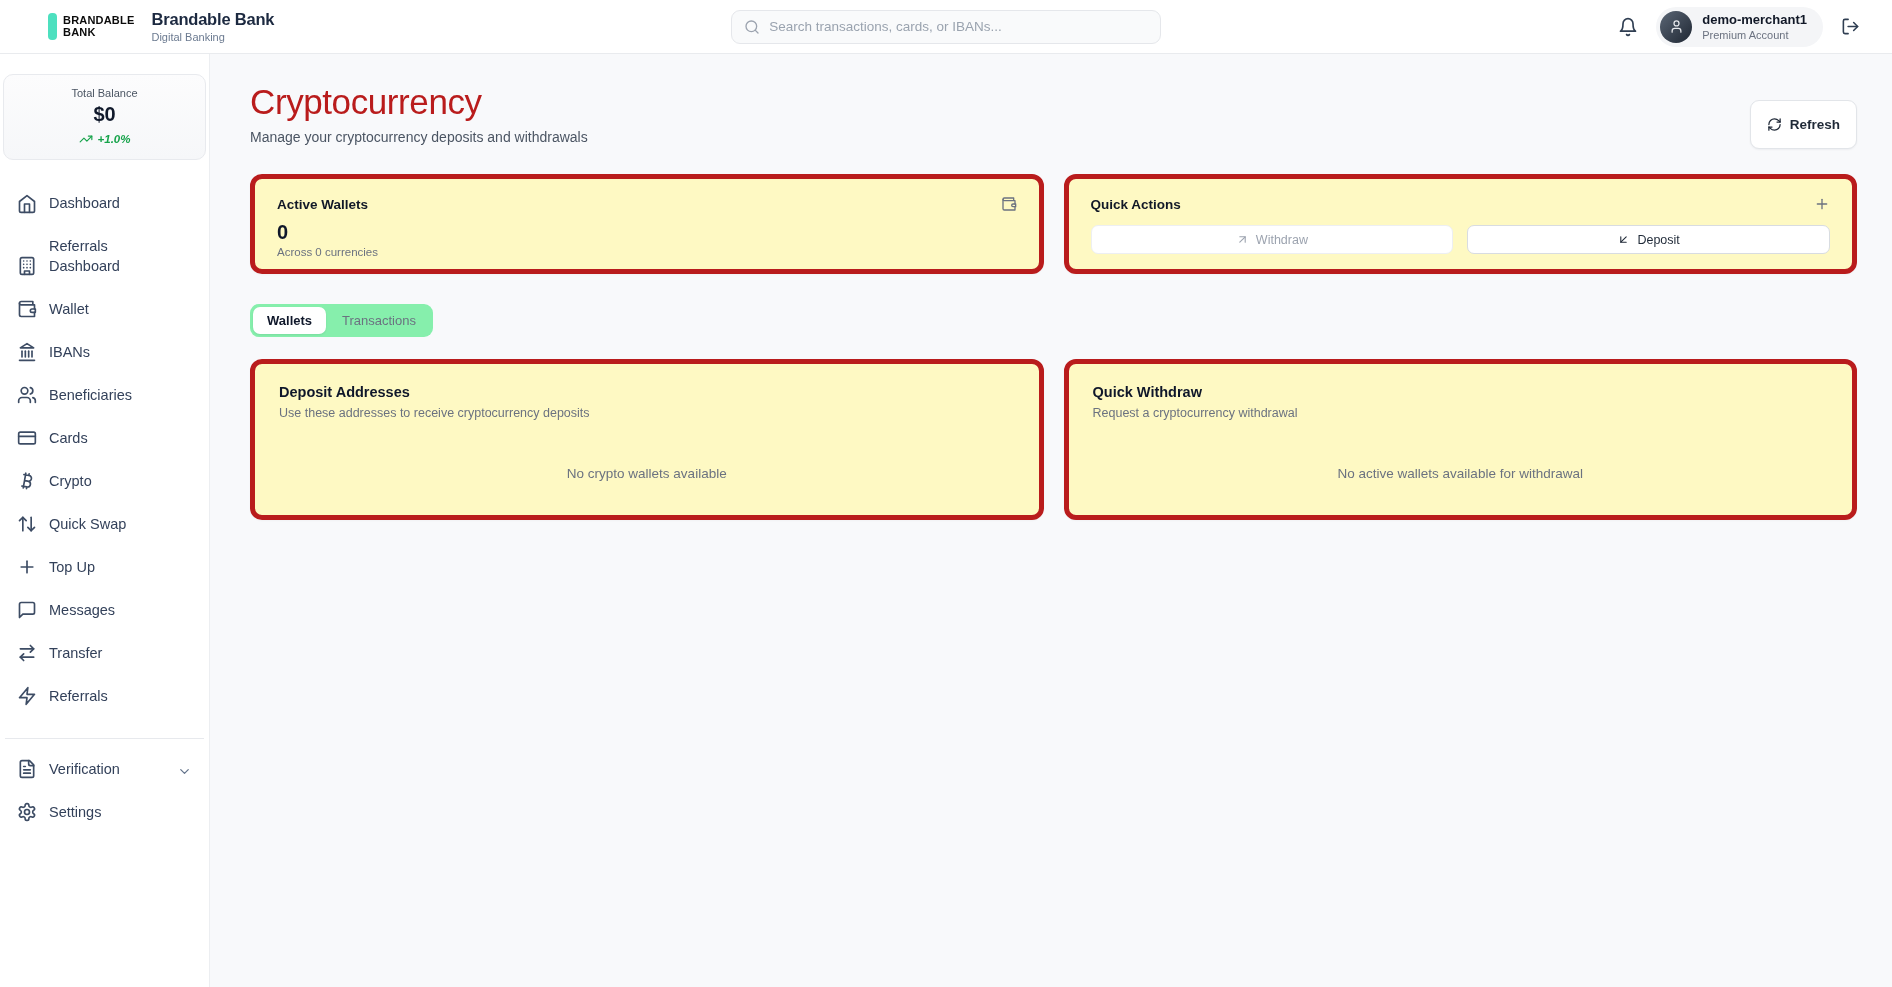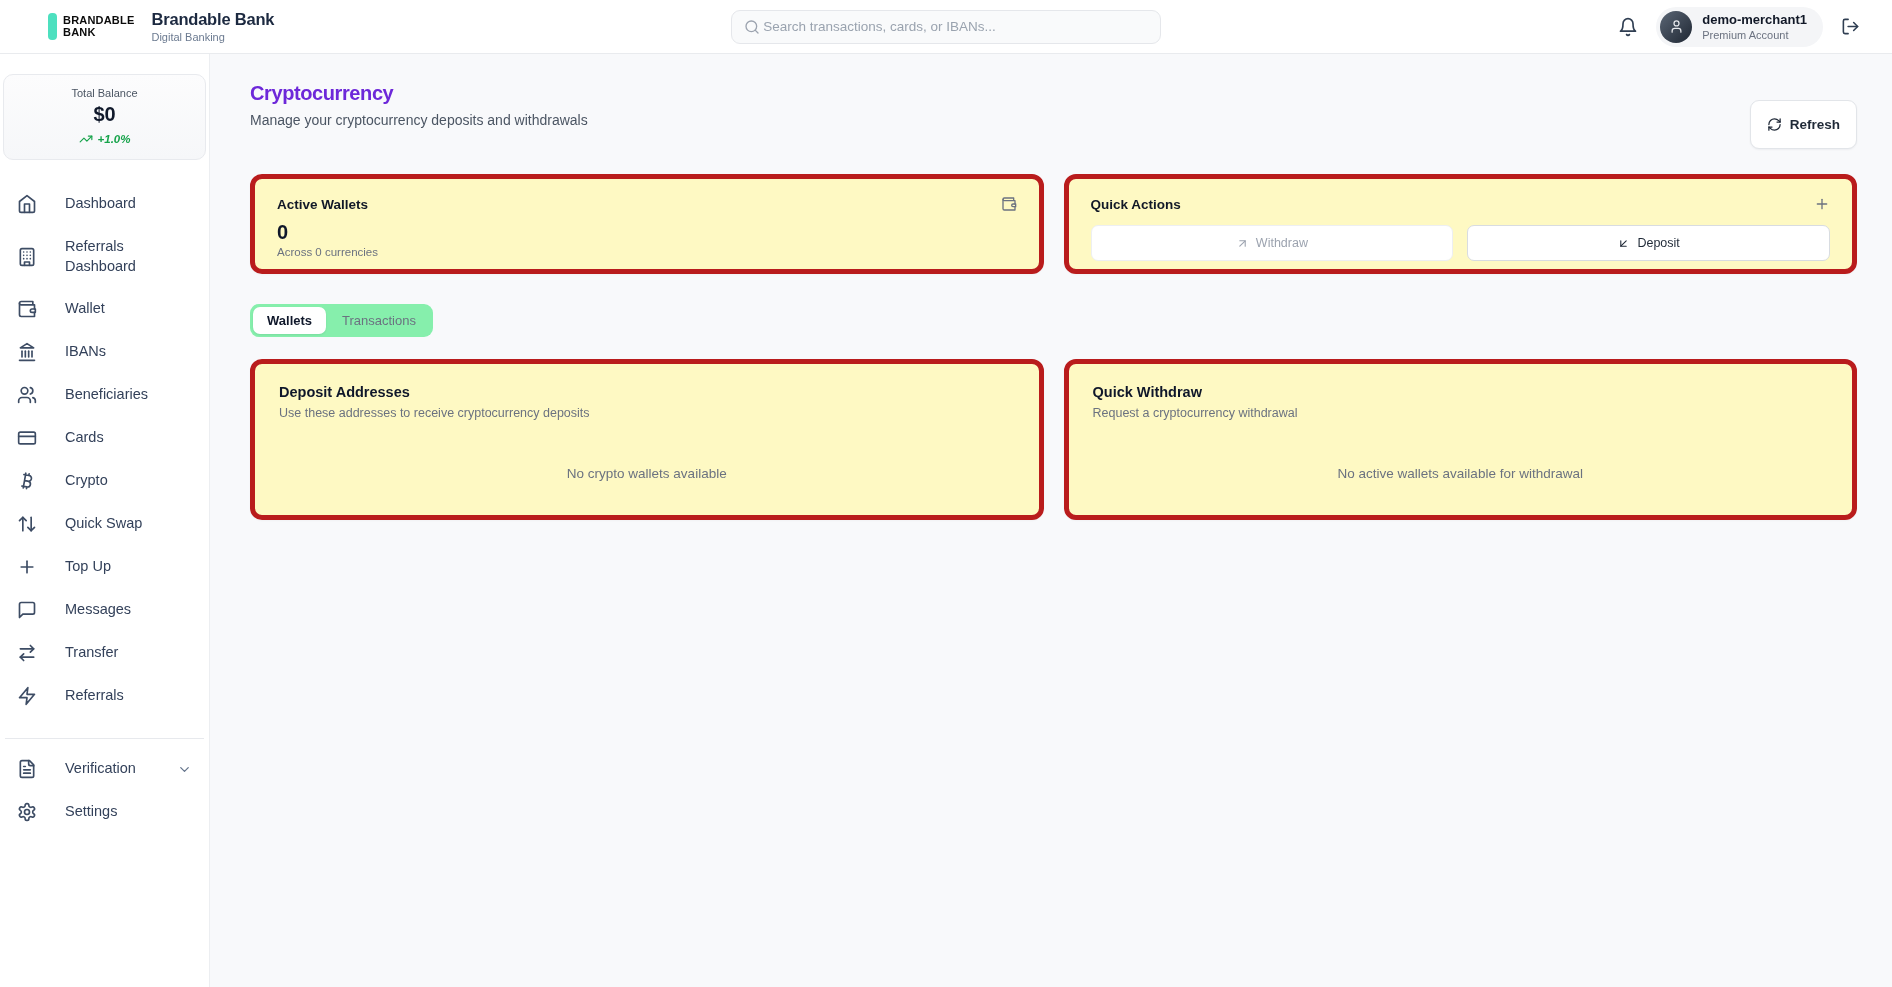--- a/index.html
+++ b/index.html
@@ -20,21 +20,21 @@
   .brand { display:flex; align-items:center; }
   .brand-bar { width:9px; height:27px; border-radius:4px; background:#4de0bf; }
   .brand-caps { margin-left:6px; font-size:11px; line-height:1.08; font-weight:800; letter-spacing:.2px; color:#0b0b0b; }
   .brand-text { margin-left:17px; }
   .brand-name { font-size:16.5px; font-weight:800; color:#1c2940; letter-spacing:-.2px; }
   .brand-tagline { font-size:11px; color:#6b7a90; margin-top:2px; }
 
   .header-center { flex:1; display:flex; justify-content:center; }
   .search-box {
     width:430px; height:34px; background:#f9fafb; border:1px solid #e5e7eb; border-radius:9px;
-    display:flex; align-items:center; padding:0 12px; gap:3px; color:#9ca3af;
+    display:flex; align-items:center; padding:0 12px; gap:9px; color:#9ca3af;
   }
   .search-box .icon { width:16px; height:16px; }
   .search-box input {
     flex:1; border:none; outline:none; background:transparent; font-size:13.5px;
     font-family:"Liberation Sans", sans-serif; color:#374151;
   }
   .search-box input::placeholder { color:#9aa3af; }
 
   .header-right { display:flex; align-items:center; gap:18px; }
   .bell-btn { width:20px; height:20px; color:#2f3e52; cursor:pointer; background:none; border:none; }
@@ -68,32 +68,32 @@
   .balance-label { font-size:11px; color:#4b5563; }
   .balance-amount { font-size:20px; font-weight:800; color:#10192b; margin-top:4px; }
   .balance-change {
     margin-top:6px; font-size:11.5px; font-weight:600; color:#16a34a;
     display:flex; align-items:center; justify-content:center; gap:5px;font-style:italic;
   }
   .balance-change .icon { width:14px; height:14px; }
 
   .nav { margin-top:24px; }
   .nav-item {
-    display:flex; align-items:center; gap:28px; padding:10px 14px; margin-bottom:3px;
+    display:flex; align-items:flex-end; gap:12px; padding:10px 14px; margin-bottom:3px;
     border-radius:8px; color:#33415a; font-size:14.5px; line-height:1.35; cursor:pointer;
   }
   .nav-item .icon { width:20px; height:20px; color:#3d4c64; }
   .nav-item .chev { width:15px; height:15px; margin-left:auto; color:#64748b; }
   .nav-label { flex:0 1 auto; max-width:122px; }
   .nav-divider { height:1px; background:#e7e9ed; margin:22px 2px 10px; }
 
   
   .main { flex:1; padding:28px 35px 0 40px; overflow:hidden; }
   .page-head { display:flex; justify-content:space-between; align-items:flex-start; }
-  .page-title { font-size:20px; font-weight:700; color:#6d28d9; letter-spacing:-.4px; }
+  .page-title { font-size:35px; font-weight:400; color:#b91c1c; letter-spacing:-.4px; }
   .page-subtitle { font-size:14px; color:#4b5563; margin-top:7px; }
   .refresh-btn {
     margin-top:18px; display:flex; align-items:center; gap:8px;
     background:#fff; border:1px solid #e2e5e9; border-radius:9px; padding:16px 16px;
     font-size:13.5px; font-weight:600; color:#1f2937; cursor:pointer;
     box-shadow:0 1px 2px rgba(16,24,40,.05); font-family:"Liberation Sans", sans-serif;
   }
   .refresh-btn .icon { width:15px; height:15px; }
 
   .grid-2 { display:grid; grid-template-columns:1fr 1fr; gap:20px; }
@@ -105,21 +105,21 @@
   .stat-card { padding:17px 22px; height:100px; }
   .card-head { display:flex; justify-content:space-between; align-items:center; }
   .card-title { font-size:13.5px; font-weight:600; color:#111827; }
   .corner-icon { width:16px; height:16px; color:#6b7280; background:none; border:none; cursor:default; }
   button.corner-icon { cursor:pointer; }
   .stat-value { font-size:20px; font-weight:800; color:#0f172a; margin-top:9px; }
   .stat-caption { font-size:11.5px; color:#6b7280; margin-top:2px; }
 
   .qa-buttons { display:flex; gap:14px; margin-top:13px; }
   .qa-btn {
-    flex:1; height:36px; display:flex; align-items:center; justify-content:center; gap:7px;
+    flex:1; height:29px; display:flex; align-items:center; justify-content:center; gap:7px;
     background:#fff; border-radius:7px; font-size:12.5px; cursor:pointer;
     font-family:"Liberation Sans", sans-serif;
   }
   .qa-btn .icon { width:13px; height:13px; }
   .qa-btn.is-disabled { border:1px solid #edeff2; color:#9ca3af; cursor:default; }
   .qa-btn.is-primary { border:1px solid #d8dce1; color:#1f2937; font-weight:500; }
 
   .tabs {
     margin-top:30px; display:inline-flex; background:#86efac; border-radius:9px; padding:3px; gap:2px;
   }

